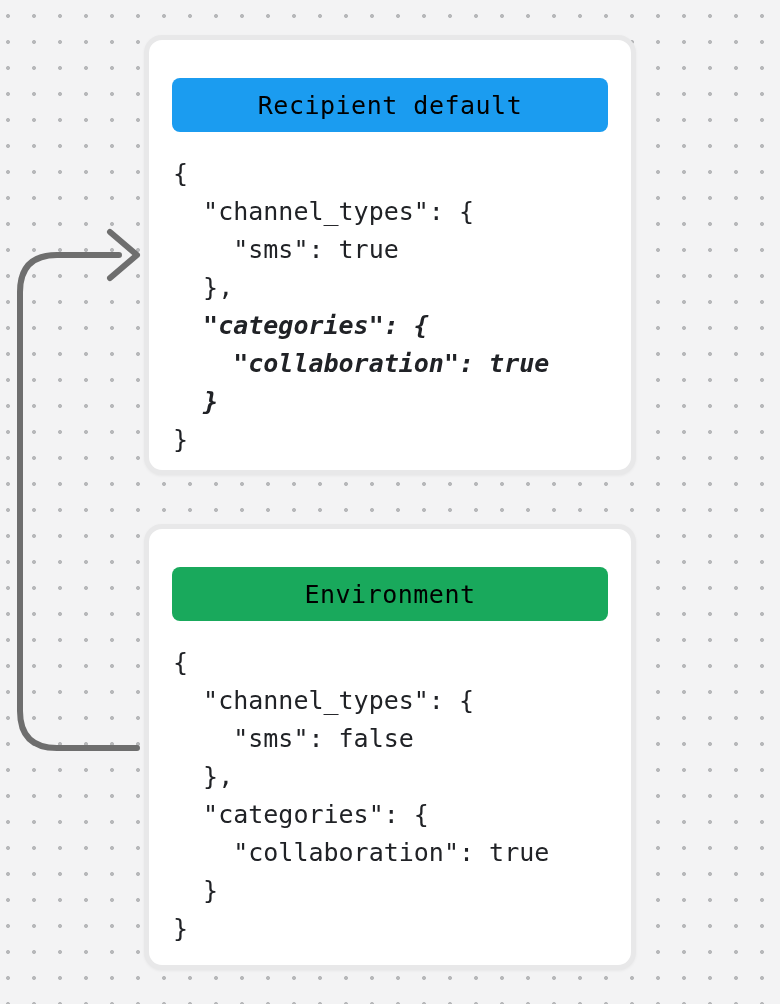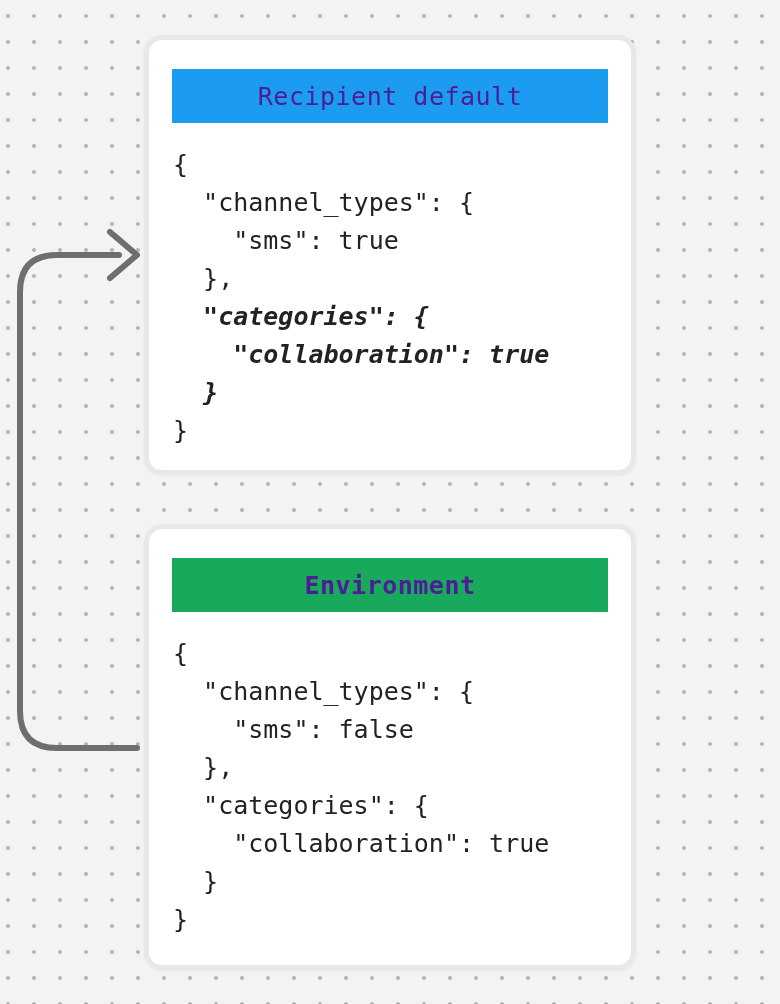--- a/index.html
+++ b/index.html
@@ -29,27 +29,27 @@
     width: 492px;
     box-sizing: border-box;
     background: #FFFFFF;
     border: 5px solid #E8E8E9;
     border-radius: 18px;
     box-shadow: 0 1px 3px rgba(0,0,0,0.05);
   }
   .card-top { top: 35px;  height: 440px; }
   .card-bottom { top: 524px; height: 446px; }
   .card-header {
-    margin: 29px 23px 0 23px;
+    margin: 38px 23px 0 23px;
     height: 54px;
-    border-radius: 0;
+    border-radius: 8px;
     display: flex;
     align-items: center;
     justify-content: center;
-    color: #4c1d95;
+    color: #000000;
     font-size: 25px;
     letter-spacing: 0.5px;
   }
   .code {
     margin-top: 23px;
     padding-left: 24px;
     font-size: 25px;
     line-height: 38px;
     color: #202226;
   }
@@ -85,21 +85,21 @@
       <div class="code-line regular">    "sms": true</div>
       <div class="code-line regular">  },</div>
       <div class="code-line italic">  "categories": {</div>
       <div class="code-line italic">    "collaboration": true</div>
       <div class="code-line italic">  }</div>
       <div class="code-line regular">}</div>
     </div>
   </div>
 
   <div class="card card-bottom">
-    <div class="card-header" style="background-color: rgb(25, 169, 92); font-weight: bold;">
+    <div class="card-header" style="background-color: rgb(25, 169, 92);">
       <span>Environment</span>
     </div>
     <div class="code">
       <div class="code-line regular">{</div>
       <div class="code-line regular">  "channel_types": {</div>
       <div class="code-line regular">    "sms": false</div>
       <div class="code-line regular">  },</div>
       <div class="code-line regular">  "categories": {</div>
       <div class="code-line regular">    "collaboration": true</div>
       <div class="code-line regular">  }</div>

